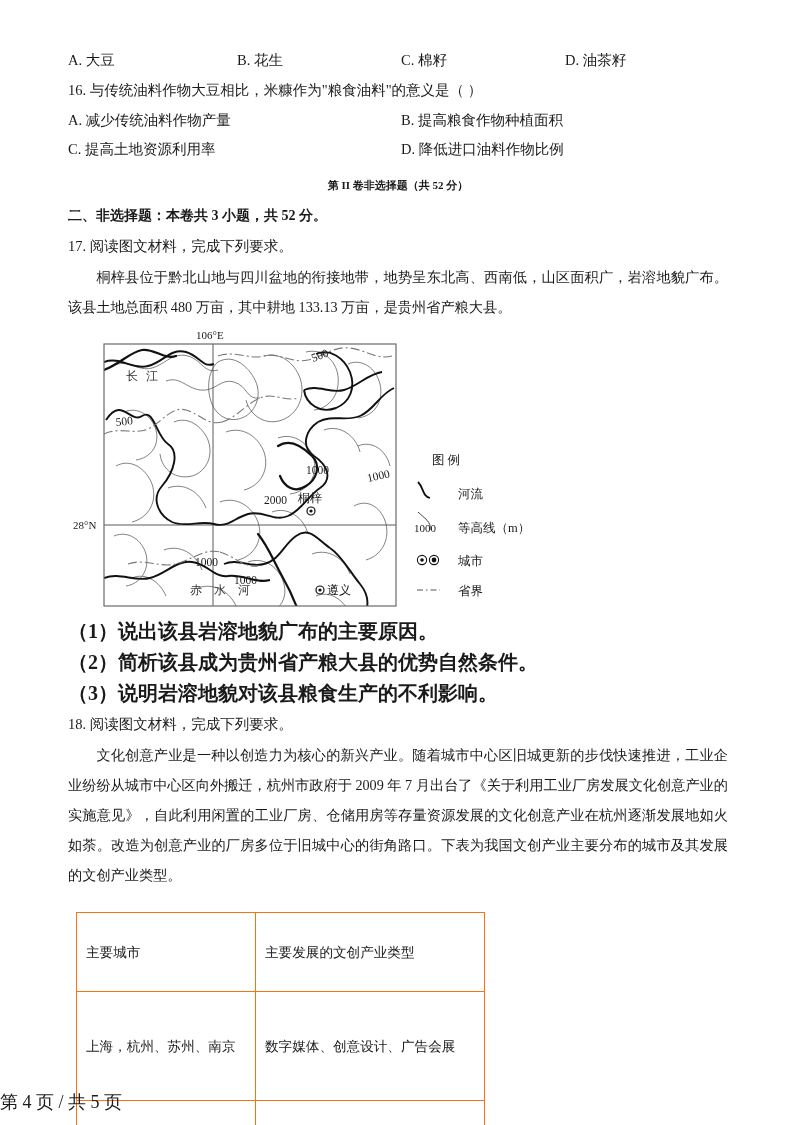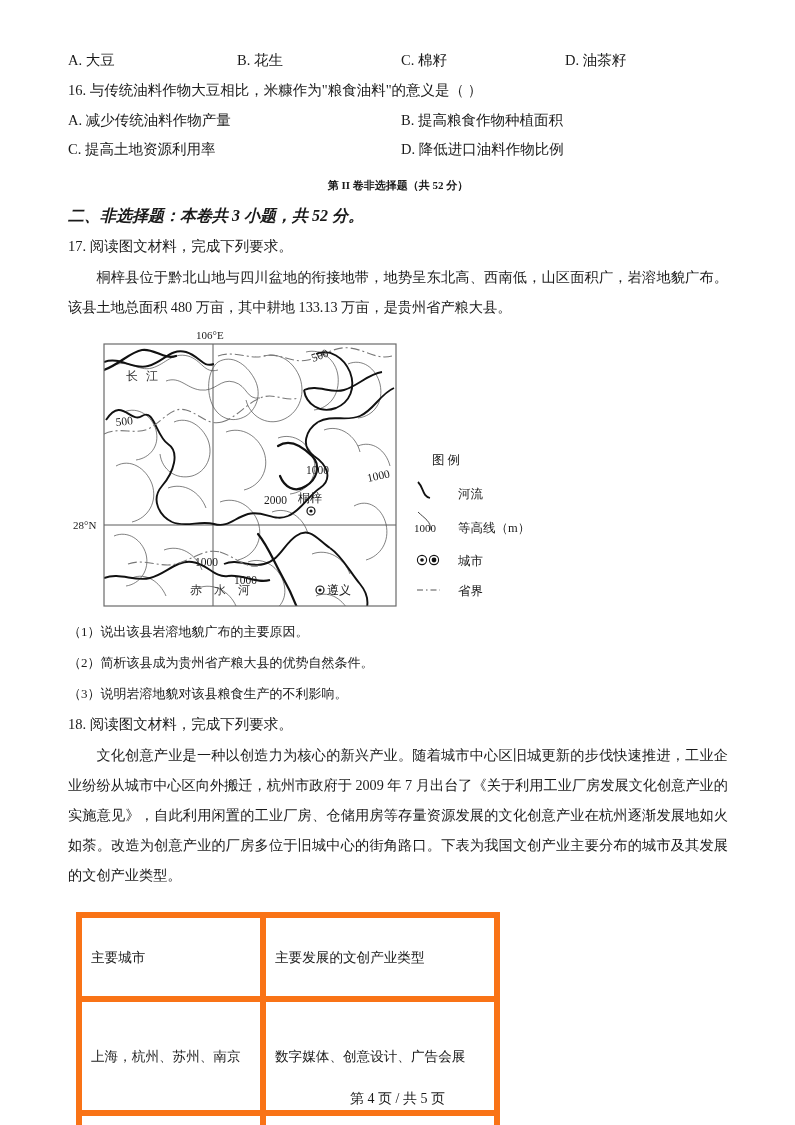--- a/index.html
+++ b/index.html
@@ -53,76 +53,76 @@
   }
 
   .section-title {
     text-align: center;
     font-size: 11px;
     font-weight: bold;
     line-height: 30px;
     margin-top: 6px;
   }
   .section-sub {
-    font-size: 16px;
+    font-size: 14px;
     font-weight: bold;
     line-height: 31px;
-    font-style: italic;
   }
 
   .para {
     font-size: 14.2px;
     line-height: 30px;
     text-align: justify;
     text-justify: inter-ideograph;
     text-indent: 2em;
   }
   .subq {
-    font-size: 13px;
+    font-size: 20px;
     line-height: 31px;
     white-space: nowrap;
+    font-weight: bold;
   }
 
   
   .figure-wrap {
     position: relative;
     height: 290px;
     margin-top: 4px;
   }
   .map-svg { position: absolute; left: 0; top: 0; }
 
   
   .tbl {
     border-collapse: collapse;
     margin-top: 22px;
     margin-left: 8px;
     width: 386px;
     table-layout: fixed;
   }
   .tbl td {
-    border: 6px solid #f97316;
+    border: 1px solid #f97316;
     font-size: 13.6px;
     line-height: 27px;
     padding: 23px 9px;
     vertical-align: middle;
     font-family: "Liberation Serif", "DejaVu Serif", serif;
   }
   .tbl td.c1 { width: 160px; }
   .tbl td.c2 { width: 210px; }
   .tbl tr.hdr td { height: 32px; }
   .tbl tr.body td { height: 62px; }
 
   
   .footer {
     position: absolute;
     left: 0;
     right: 0;
     top: 1082px;
-    text-align: center;
-    font-size: 14px;
+    text-align: left;
+    font-size: 18px;
     color: #1a1a1a;
   }
 </style>
 </head>
 <body>
 
 <div class="page">
   <div class="content">
 
     <div class="opt-row">

